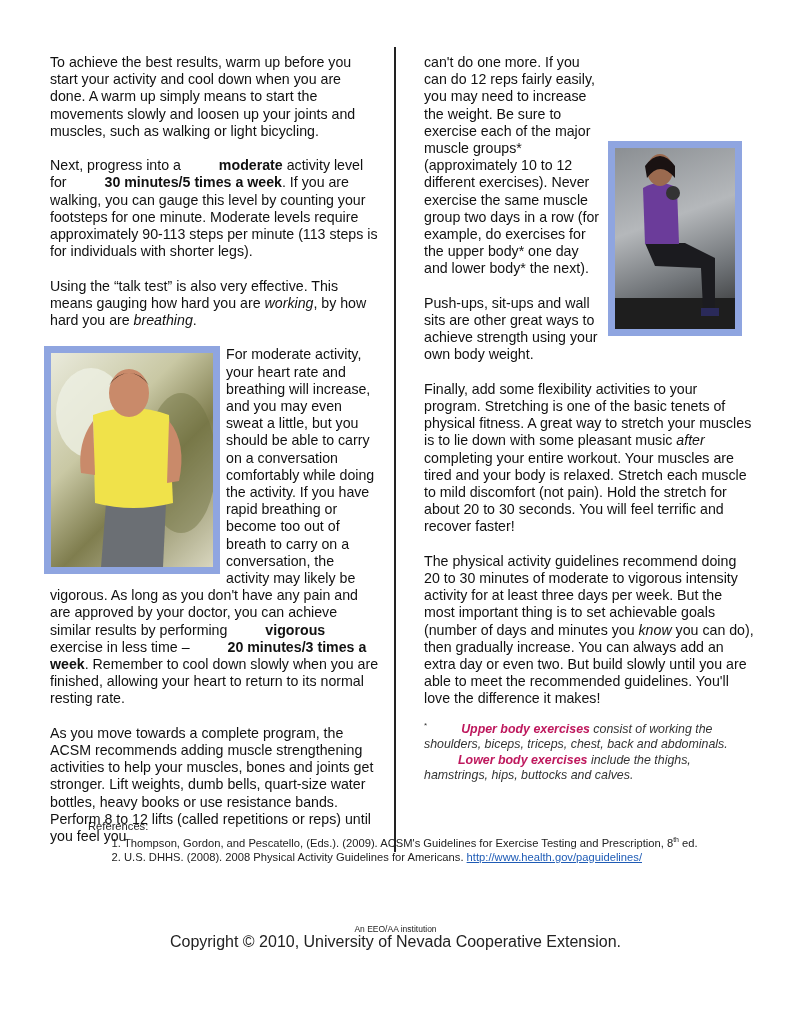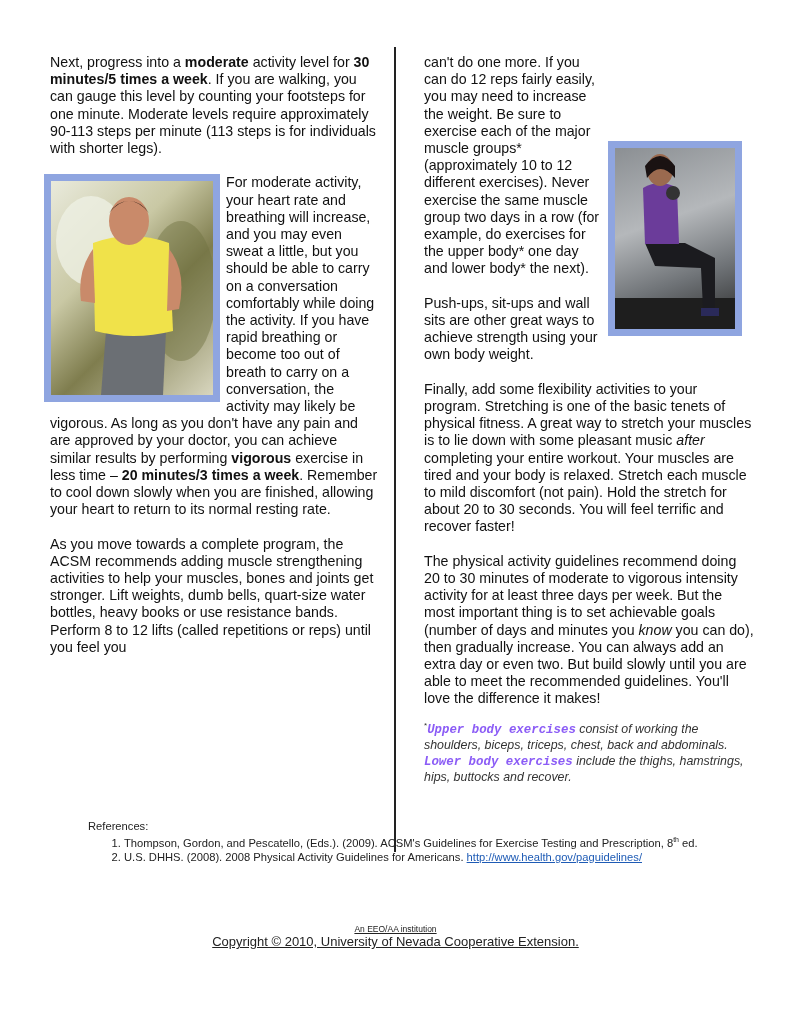--- a/index.html
+++ b/index.html
@@ -9,40 +9,42 @@
     .col p { margin: 0 0 17.2px 0; }
     #left-col { left: 50px; top: 54px; width: 330px; }
     #right-col { left: 424px; top: 54px; width: 330px; }
     .divider { position: absolute; left: 394px; top: 47px; width: 2px; height: 805px; background: #222; }
     .photo-frame { background: #8fa5e0; padding: 7px; box-sizing: border-box; }
     #photo-man { float: left; width: 176px; height: 228px; margin: 0 6px 2px -6px; }
     #photo-woman { float: right; width: 134px; height: 195px; margin: 0 12px 4px 8px; }
     .photo-inner { width: 100%; height: 100%; position: relative; overflow: hidden; }
     .man-bg { background: linear-gradient(135deg, #e9eadc 0%, #c9c8a4 35%, #7f7d4e 60%, #d8d6bf 100%); }
     .woman-bg { background: linear-gradient(160deg, #8b8f93 0%, #b5b8bb 40%, #6f7377 70%, #2a2a2a 100%); }
-    b { font-weight: bold; }
+    b { font-weight: bold; margin-left: 34px; }
     i { font-style: italic; }
     .footnote { font-size: 12.4px; line-height: 15.5px; font-style: italic; color: #333; margin-top: 4px; }
-    .footnote b { font-style: italic; color: #8b5cf6; font-family: Liberation Mono, monospace; }
+    .footnote b { font-style: italic; color: #be185d; }
     .footnote sup { font-size: 8px; font-style: normal; }
     #references { position: absolute; left: 88px; top: 819px; font-size: 11.2px; line-height: 14px; color: #222; }
     #references ol { margin: 0; padding-left: 36px; }
     #references a { color: #1e5bb5; }
     #references sup { font-size: 7px; }
-    #footer { position: absolute; left: 0; width: 791px; top: 924px; text-align: center; color: #222; text-decoration: underline; }
+    #footer { position: absolute; left: 0; width: 791px; top: 924px; text-align: center; color: #222; }
     #footer .eeo { font-size: 8.5px; line-height: 11px; }
-    #footer .copy { font-size: 13px; line-height: 13px; }
+    #footer .copy { font-size: 16px; line-height: 13px; }
   </style>
 </head>
 <body>
 
 <div class="divider"></div>
 
 <div id="left-col" class="col">
+  <p>To achieve the best results, warm up before you start your activity and cool down when you are done.  A warm up simply means to start the movements slowly and loosen up your joints and muscles, such as walking or light bicycling.</p>
   <p><span>Next, progress into a </span><b>moderate</b><span> activity level for </span><b>30 minutes/5 times a week</b><span>. If you are walking, you can gauge this level by counting your footsteps for one minute.  Moderate levels require approximately 90-113 steps per minute (113 steps is for individuals with shorter legs).</span></p>
+  <p><span>Using the “talk test” is also very effective.  This means gauging how hard you are </span><i>working</i><span>, by how hard you are </span><i>breathing</i><span>.</span></p>
   <div id="photo-man" class="photo-frame" title="Man jogging outdoors in a yellow tank top">
     <div class="photo-inner man-bg">
       <svg width="162" height="214" viewBox="0 0 162 214">
         <ellipse cx="40" cy="60" rx="35" ry="45" fill="#eef0e4" opacity="0.8"></ellipse>
         <ellipse cx="130" cy="110" rx="35" ry="70" fill="#6f7040" opacity="0.45"></ellipse>
         <path d="M55 150 L50 214 L112 214 L115 150 Z" fill="#6b6f74"></path>
         <path d="M42 62 Q80 48 118 62 L122 150 Q82 160 44 150 Z" fill="#f0e24a"></path>
         <path d="M42 68 Q26 90 30 120 L44 122 Z" fill="#c98a6a"></path>
         <path d="M118 68 Q136 90 128 128 L116 130 Z" fill="#c98a6a"></path>
         <ellipse cx="78" cy="40" rx="20" ry="24" fill="#c98a6a"></ellipse>
@@ -67,21 +69,21 @@
         <rect x="86" y="160" width="18" height="8" fill="#2a2a5a"></rect>
       </svg>
     </div>
   </div>
   <p>can't do one more.  If you can do 12 reps fairly easily, you may need to increase the weight. Be sure to exercise each of the major muscle groups* (approximately 10 to 12 different exercises).  Never exercise the same muscle group two days in a row (for example, do exercises for the upper body* one day and lower body* the next).</p>
   <p>Push-ups, sit-ups and wall sits are other great ways to achieve strength using your own body weight.</p>
   <p><span>Finally, add some flexibility activities to your program.  Stretching is one of the basic tenets of physical fitness.  A great way to stretch your muscles is to lie down with some pleasant music </span><i>after</i><span> completing your entire workout.  Your muscles are tired and your body is relaxed.  Stretch each muscle to mild discomfort (not pain).   Hold the stretch for about 20 to 30 seconds.  You will feel terrific and recover faster!</span></p>
   <p style="margin-bottom:10px;"><span>The physical activity guidelines recommend doing 20 to 30 minutes of moderate to vigorous intensity activity for at least three days per week.  But the most important thing is to set achievable goals (number of days and minutes you </span><i>know</i><span> you can do), then gradually increase. You can always add an extra day or even two. But build slowly until you are able to meet the recommended guidelines.  You'll love the difference it makes!</span></p>
   <div class="footnote">
     <sup>*</sup><b>Upper body exercises</b><span> consist of working the shoulders, biceps, triceps, chest, back and abdominals.</span>
-    <b>Lower body exercises</b><span> include the thighs, hamstrings, hips, buttocks and recover.</span>
+    <b>Lower body exercises</b><span> include the thighs, hamstrings, hips, buttocks and calves.</span>
   </div>
 </div>
 
 <div id="references">
   <div>References:</div>
   <ol>
     <li><span>Thompson, Gordon, and Pescatello, (Eds.).  (2009).  ACSM's Guidelines for Exercise Testing and Prescription, 8</span><sup>th</sup><span> ed.</span></li>
     <li><span>U.S. DHHS.  (2008).  2008 Physical Activity Guidelines for Americans.  </span><a href="#">http://www.health.gov/paguidelines/</a></li>
   </ol>
 </div>

